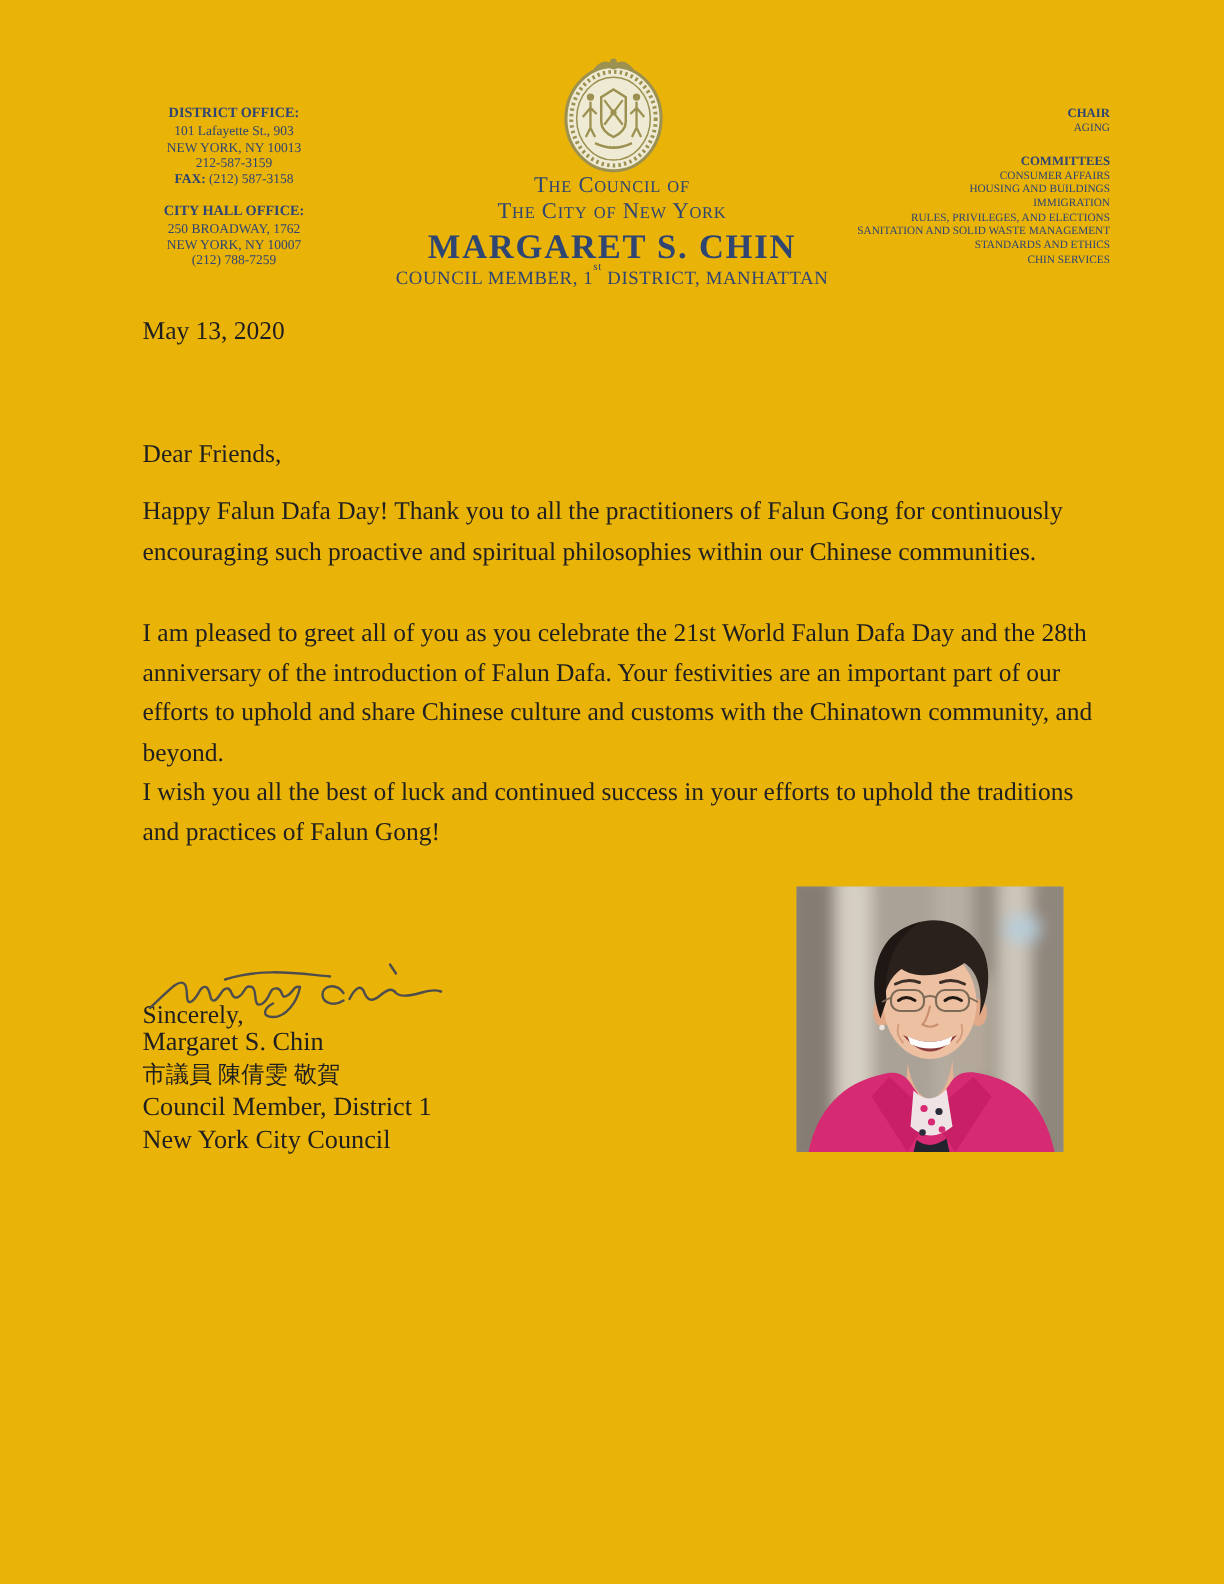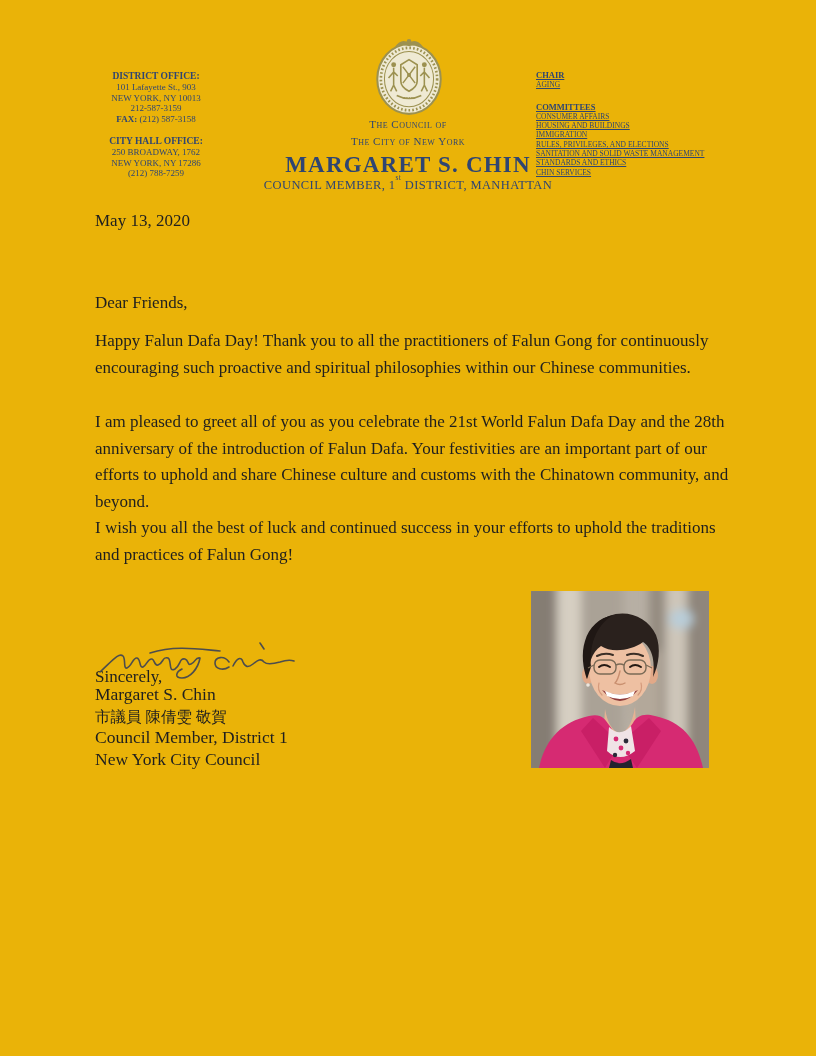--- a/index.html
+++ b/index.html
@@ -9,29 +9,29 @@
   }
   
   .office-left{
     position:absolute;left:68px;top:71px;width:176px;text-align:center;
     color:#2f4572;font-size:9px;line-height:10.8px;
   }
   .office-left .block-title{font-weight:bold;font-size:9.5px;}
   .office-gap{height:11px;}
   .bold-label{font-weight:bold;}
   .right-col{
-    position:absolute;left:536px;top:71px;width:224px;text-align:left;
-    color:#2f4572;font-size:7.5px;line-height:9.3px;text-decoration:underline;
+    position:absolute;left:516px;top:71px;width:224px;text-align:right;
+    color:#2f4572;font-size:7.5px;line-height:9.3px;
   }
   .right-col .block-title{font-weight:bold;font-size:8.5px;}
   .right-gap{height:13px;}
   .seal{position:absolute;left:367px;top:32px;width:84px;height:88px;}
   .council-lines{
     position:absolute;left:258px;top:116px;width:300px;text-align:center;
-    color:#2f4572;font-variant:small-caps;font-size:11px;line-height:17px;letter-spacing:.5px;
+    color:#2f4572;font-variant:small-caps;font-size:15px;line-height:17px;letter-spacing:.5px;
   }
   .member-name{
     position:absolute;left:208px;top:152px;width:400px;text-align:center;
     color:#2f4572;font-size:23px;font-weight:bold;letter-spacing:1.2px;
   }
   .member-title{
     position:absolute;left:208px;top:177px;width:400px;text-align:center;
     color:#2f4572;font-size:12.5px;letter-spacing:.4px;
   }
   .member-title sup{font-size:7.5px;position:relative;top:-4px;text-align:center;}
@@ -56,21 +56,21 @@
 
   <div class="office-left">
     <div class="block-title">DISTRICT OFFICE:</div>
     <div>101 Lafayette St., 903</div>
     <div>NEW YORK, NY  10013</div>
     <div>212-587-3159</div>
     <div><span class="bold-label">FAX:</span><span> (212) 587-3158</span></div>
     <div class="office-gap"></div>
     <div class="block-title">CITY HALL OFFICE:</div>
     <div>250 BROADWAY, 1762</div>
-    <div>NEW YORK, NY  17286</div>
+    <div>NEW YORK, NY  10007</div>
     <div>(212) 788-7259</div>
   </div>
 
   <svg class="seal" viewBox="0 0 82 86" aria-hidden="true">
     <ellipse cx="41" cy="46" rx="31" ry="34" fill="#efead3" stroke="#9c9150" stroke-width="2"></ellipse>
     <ellipse cx="41" cy="46" rx="27.5" ry="30.5" fill="none" stroke="#9c9150" stroke-width="2.6" stroke-dasharray="1.6,2.1"></ellipse>
     <ellipse cx="41" cy="46" rx="24" ry="27" fill="none" stroke="#9c9150" stroke-width="1"></ellipse>
     <path d="M27,15 Q34,5 41,11 Q48,5 55,15 Q48,11 41,14 Q34,11 27,15 Z" fill="#9c9150"></path>
     <circle cx="41" cy="9" r="2.2" fill="#9c9150"></circle>
     <g stroke="#9c9150" stroke-width="1.5" fill="none">

